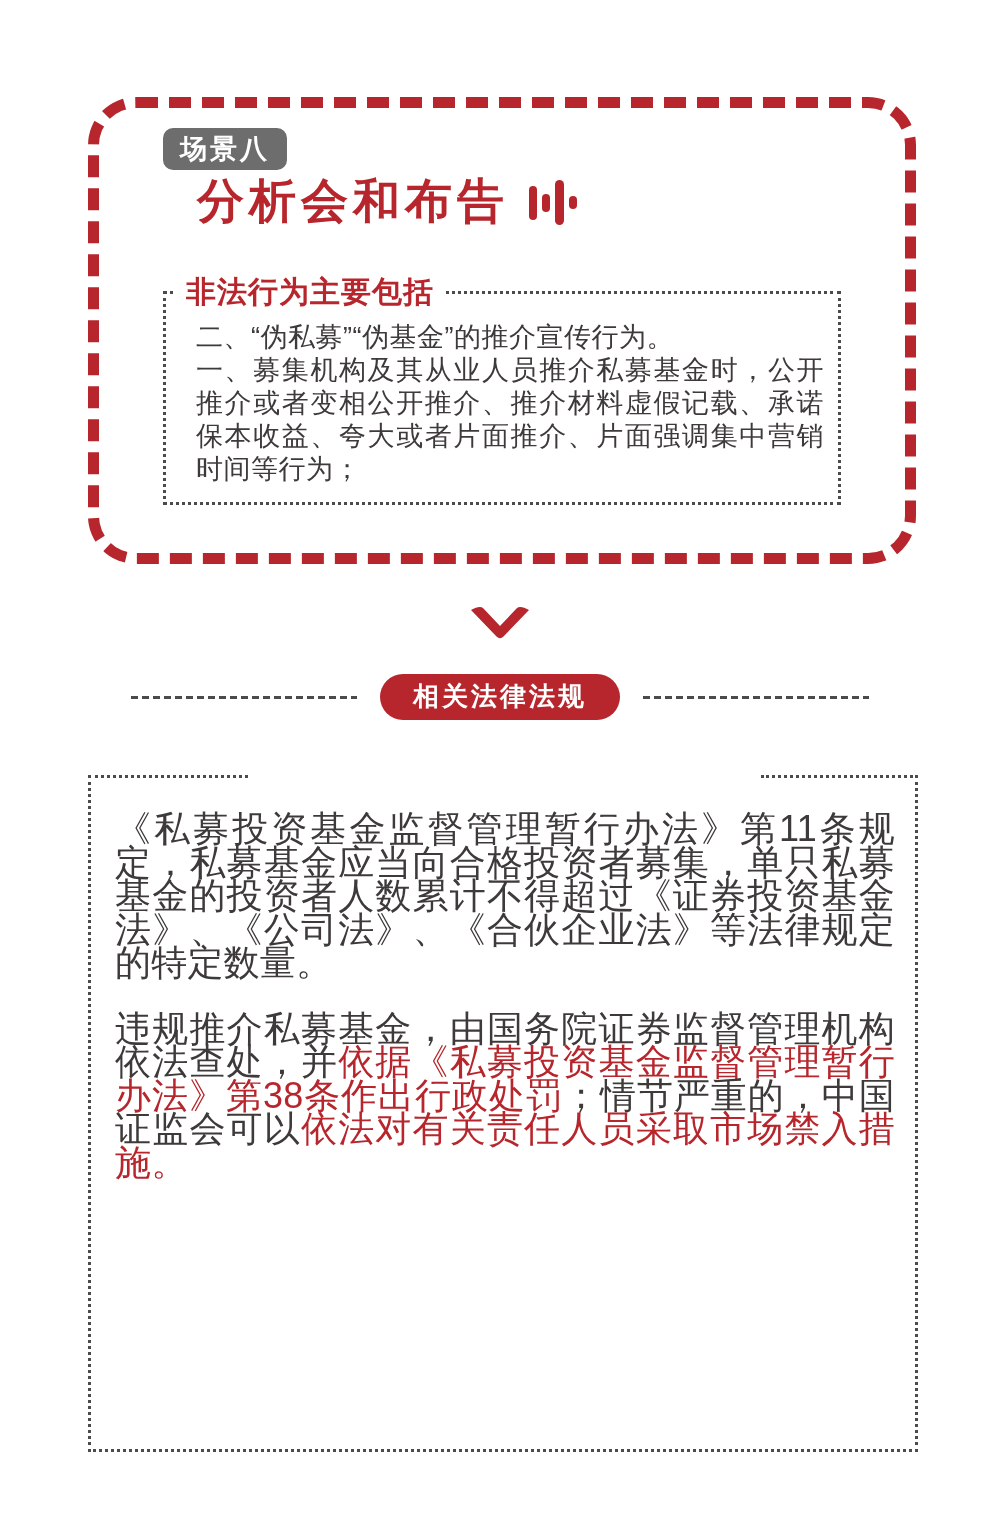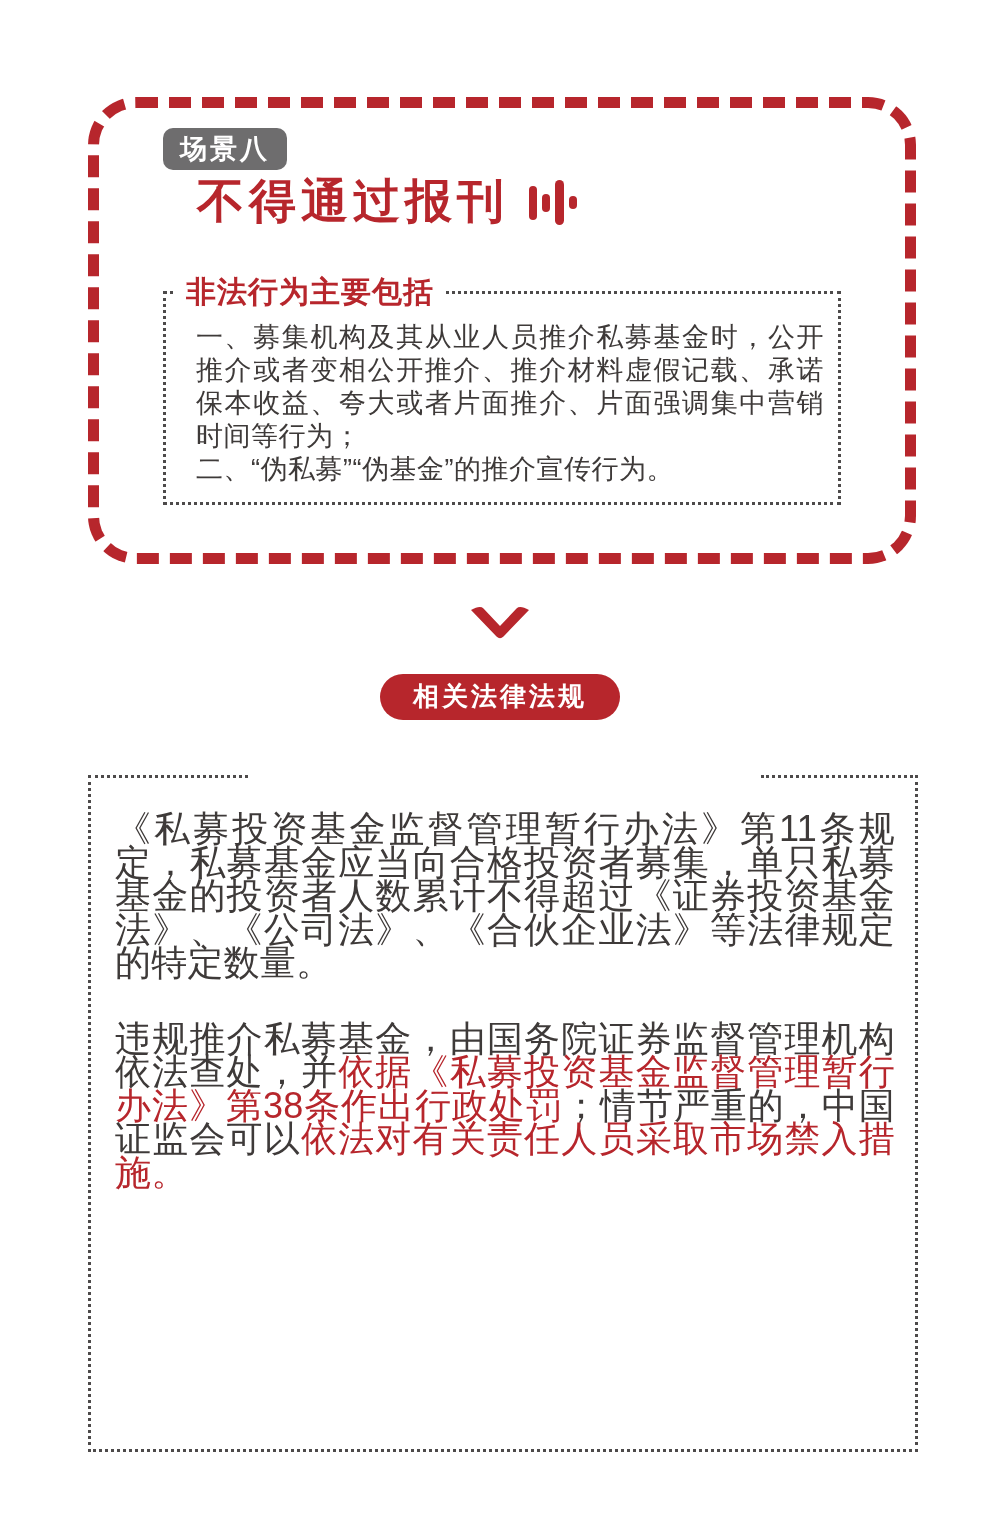--- a/index.html
+++ b/index.html
@@ -49,21 +49,21 @@
   .illegal-box p{
     margin:0;color:var(--c-dark);font-size:27px;line-height:33px;
     font-weight:500;text-align:justify;letter-spacing:0.5px;
     text-align-last:left;
   }
   
   .chevron{position:absolute;left:470px;top:605px;width:60px;height:36px;}
   
   .divider{
     position:absolute;left:0;top:675px;width:1000px;height:44px;
-    display:flex;align-items:center;justify-content:center;flex-direction:column;
+    display:flex;align-items:center;justify-content:center;
   }
   .dash-line{
     width:226px;height:3px;
     background:repeating-linear-gradient(90deg,var(--c-dot) 0 7px,transparent 7px 11px);
   }
   .badge{
     margin:0 23px;background:var(--c-red);color:#ffffff;
     font-size:26px;font-weight:600;letter-spacing:3px;line-height:1;
     padding:9px 33px 11px 33px;border-radius:24px;
   }
@@ -74,43 +74,43 @@
     padding:37px 20px 0 24px;
   }
   .legal-top-seg{position:absolute;top:0;height:0;border-top:3px dotted var(--c-dot);}
   .seg-left{left:-3px;width:160px;}
   .seg-right{right:-3px;width:157px;}
   .legal-box p{
     margin:0;color:var(--c-dark);font-size:36px;line-height:33.5px;
     font-weight:500;text-align:justify;letter-spacing:0.2px;
     text-align-last:left;
   }
-  .legal-box p.final{margin-top:42px;}
+  .legal-box p.final{margin-top:32px;}
   .red-seg{color:var(--c-red);}
 </style>
 </head>
 <body>
 
 <div class="card">
   <div class="tag">
     <span>场景八</span>
   </div>
   <div class="title-row">
-    <h1 class="title">不得通过报刊</h1>
+    <h1 class="title">分析会和布告</h1>
     <span class="wave-icon">
       <i class="b1"></i>
         <i class="b2"></i>
         <i class="b3"></i>
         <i class="b4"></i>
     </span>
   </div>
   <div class="illegal-box">
     <div class="illegal-label">非法行为主要包括</div>
+    <p>二、“伪私募”“伪基金”的推介宣传行为。</p>
     <p>一、募集机构及其从业人员推介私募基金时，公开推介或者变相公开推介、推介材料虚假记载、承诺保本收益、夸大或者片面推介、片面强调集中营销时间等行为；</p>
-    <p>二、“伪私募”“伪基金”的推介宣传行为。</p>
   </div>
 </div>
 
 <div class="chevron">
   <svg width="60" height="36" viewBox="0 0 60 36" xmlns="http://www.w3.org/2000/svg">
     <path d="M1,5 Q10,0 13.5,3.5 L30,21 L46.5,3.5 Q50,0 59,5 L33.5,31.5 Q30,35 26.5,31.5 Z" fill="#b7262c"></path>
   </svg>
 </div>
 
 <div class="divider">

